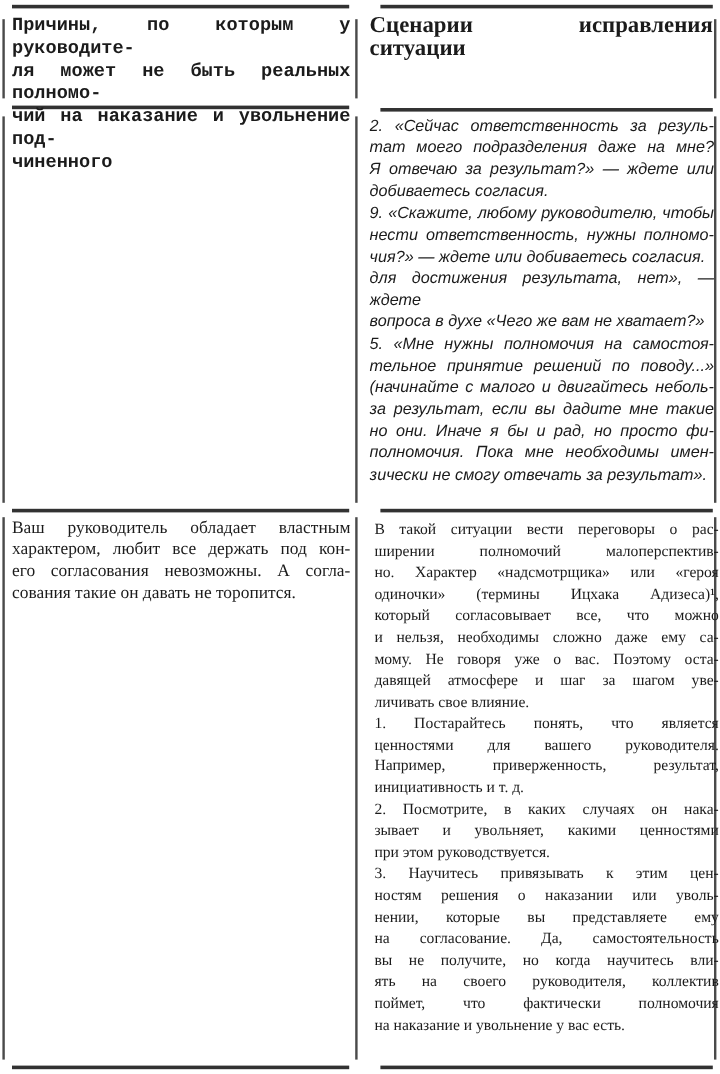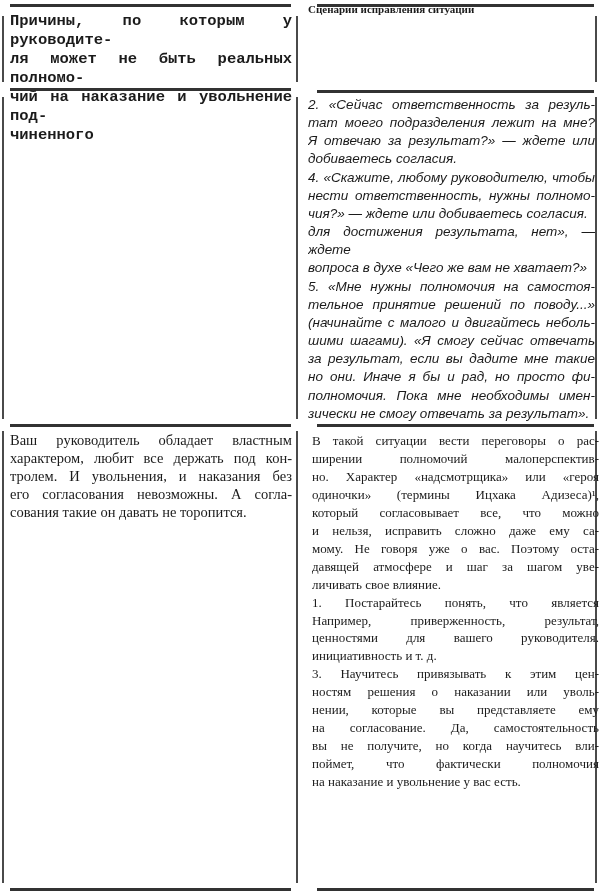--- a/index.html
+++ b/index.html
@@ -17,21 +17,21 @@
   }
   .sheet{position:relative;width:600px;height:895px;overflow:hidden;background:var(--paper);}
 
   
   .hrule{position:absolute;height:2.5px;background:var(--rule);}
   .vrule{position:absolute;width:1.6px;background:var(--vline);}
 
   
   .cell{position:absolute;overflow:hidden;}
   .cell-header-left  {left:10px;  top:12px;  width:282px; font-weight:bold; font-size:15.5px; line-height:19px;font-family:Liberation Mono, monospace;}
-  .cell-header-right {left:308px; top:0;  width:286px; font-weight:bold; font-size:11px; line-height:19px;}
+  .cell-header-right {left:308px; top:12px;  width:286px; font-weight:bold; font-size:19px; line-height:19px;}
   .cell-scen-right   {left:308px; top:96px;  width:287px;
                       font-family:"Liberation Sans","DejaVu Sans",sans-serif;
                       font-style:italic; font-size:13.5px; line-height:18.15px;}
   .cell-boss-left    {left:10px;  top:432px; width:282px; font-size:14.5px; line-height:17.95px;}
   .cell-boss-right   {left:312px; top:432px; width:287px; font-size:13px; line-height:17.95px;}
 
   
   .para{margin:0;padding:0;}
   .jline{text-align:justify; text-align-last:justify; white-space:normal;}
   .para .jline:last-child{text-align-last:left;}
@@ -70,76 +70,80 @@
   </div>
   <div class="cell cell-header-right">
     <div class="para">
         <div class="jline">Сценарии исправления ситуации</div>
       </div>
   </div>
 
   <div class="cell cell-scen-right">
     <div class="para">
         <div class="jline">2. «Сейчас ответственность за резуль-</div>
-        <div class="jline">тат моего подразделения лежит на мне?</div>
+        <div class="jline">тат моего подразделения даже на мне?</div>
         <div class="jline">Я отвечаю за результат?» — ждете или</div>
         <div class="jline">добиваетесь согласия.</div>
       </div>
     <div class="para">
-        <div class="jline">4. «Скажите, любому руководителю, чтобы</div>
+        <div class="jline">9. «Скажите, любому руководителю, чтобы</div>
         <div class="jline">нести ответственность, нужны полномо-</div>
         <div class="jline">чия?» — ждете или добиваетесь согласия.</div>
       </div>
     <div class="para">
         <div class="jline">для достижения результата, нет», — ждете</div>
         <div class="jline">вопроса в духе «Чего же вам не хватает?»</div>
       </div>
     <div class="para">
         <div class="jline">5. «Мне нужны полномочия на самостоя-</div>
         <div class="jline">тельное принятие решений по поводу...»</div>
         <div class="jline">(начинайте с малого и двигайтесь неболь-</div>
-        <div class="jline">шими шагами). «Я смогу сейчас отвечать</div>
         <div class="jline">за результат, если вы дадите мне такие</div>
         <div class="jline">но они. Иначе я бы и рад, но просто фи-</div>
         <div class="jline">полномочия. Пока мне необходимы имен-</div>
         <div class="jline">зически не смогу отвечать за результат».</div>
       </div>
   </div>
 
   <div class="cell cell-boss-left">
     <div class="para">
         <div class="jline">Ваш руководитель обладает властным</div>
         <div class="jline">характером, любит все держать под кон-</div>
-        <div class="jline">тролем. И увольнения, и наказания без</div>
         <div class="jline">его согласования невозможны. А согла-</div>
         <div class="jline">сования такие он давать не торопится.</div>
       </div>
   </div>
   <div class="cell cell-boss-right">
     <div class="para">
         <div class="jline">В такой ситуации вести переговоры о рас-</div>
         <div class="jline">ширении полномочий малоперспектив-</div>
         <div class="jline">но. Характер «надсмотрщика» или «героя</div>
         <div class="jline">одиночки» (термины Ицхака Адизеса)¹,</div>
         <div class="jline">который согласовывает все, что можно</div>
-        <div class="jline">и нельзя, исправить сложно даже ему са-</div>
+        <div class="jline">и нельзя, необходимы сложно даже ему са-</div>
         <div class="jline">мому. Не говоря уже о вас. Поэтому оста-</div>
         <div class="jline">давящей атмосфере и шаг за шагом уве-</div>
         <div class="jline">личивать свое влияние.</div>
       </div>
     <div class="para">
         <div class="jline">1. Постарайтесь понять, что является</div>
+        <div class="jline">ценностями для вашего руководителя.</div>
         <div class="jline">Например, приверженность, результат,</div>
-        <div class="jline">ценностями для вашего руководителя.</div>
         <div class="jline">инициативность и т. д.</div>
+      </div>
+    <div class="para">
+        <div class="jline">2. Посмотрите, в каких случаях он нака-</div>
+        <div class="jline">зывает и увольняет, какими ценностями</div>
+        <div class="jline">при этом руководствуется.</div>
       </div>
     <div class="para">
         <div class="jline">3. Научитесь привязывать к этим цен-</div>
         <div class="jline">ностям решения о наказании или уволь-</div>
         <div class="jline">нении, которые вы представляете ему</div>
         <div class="jline">на согласование. Да, самостоятельность</div>
         <div class="jline">вы не получите, но когда научитесь вли-</div>
+        <div class="jline">ять на своего руководителя, коллектив</div>
         <div class="jline">поймет, что фактически полномочия</div>
         <div class="jline">на наказание и увольнение у вас есть.</div>
       </div>
   </div>
 
 </div>
 
 </body></html>

